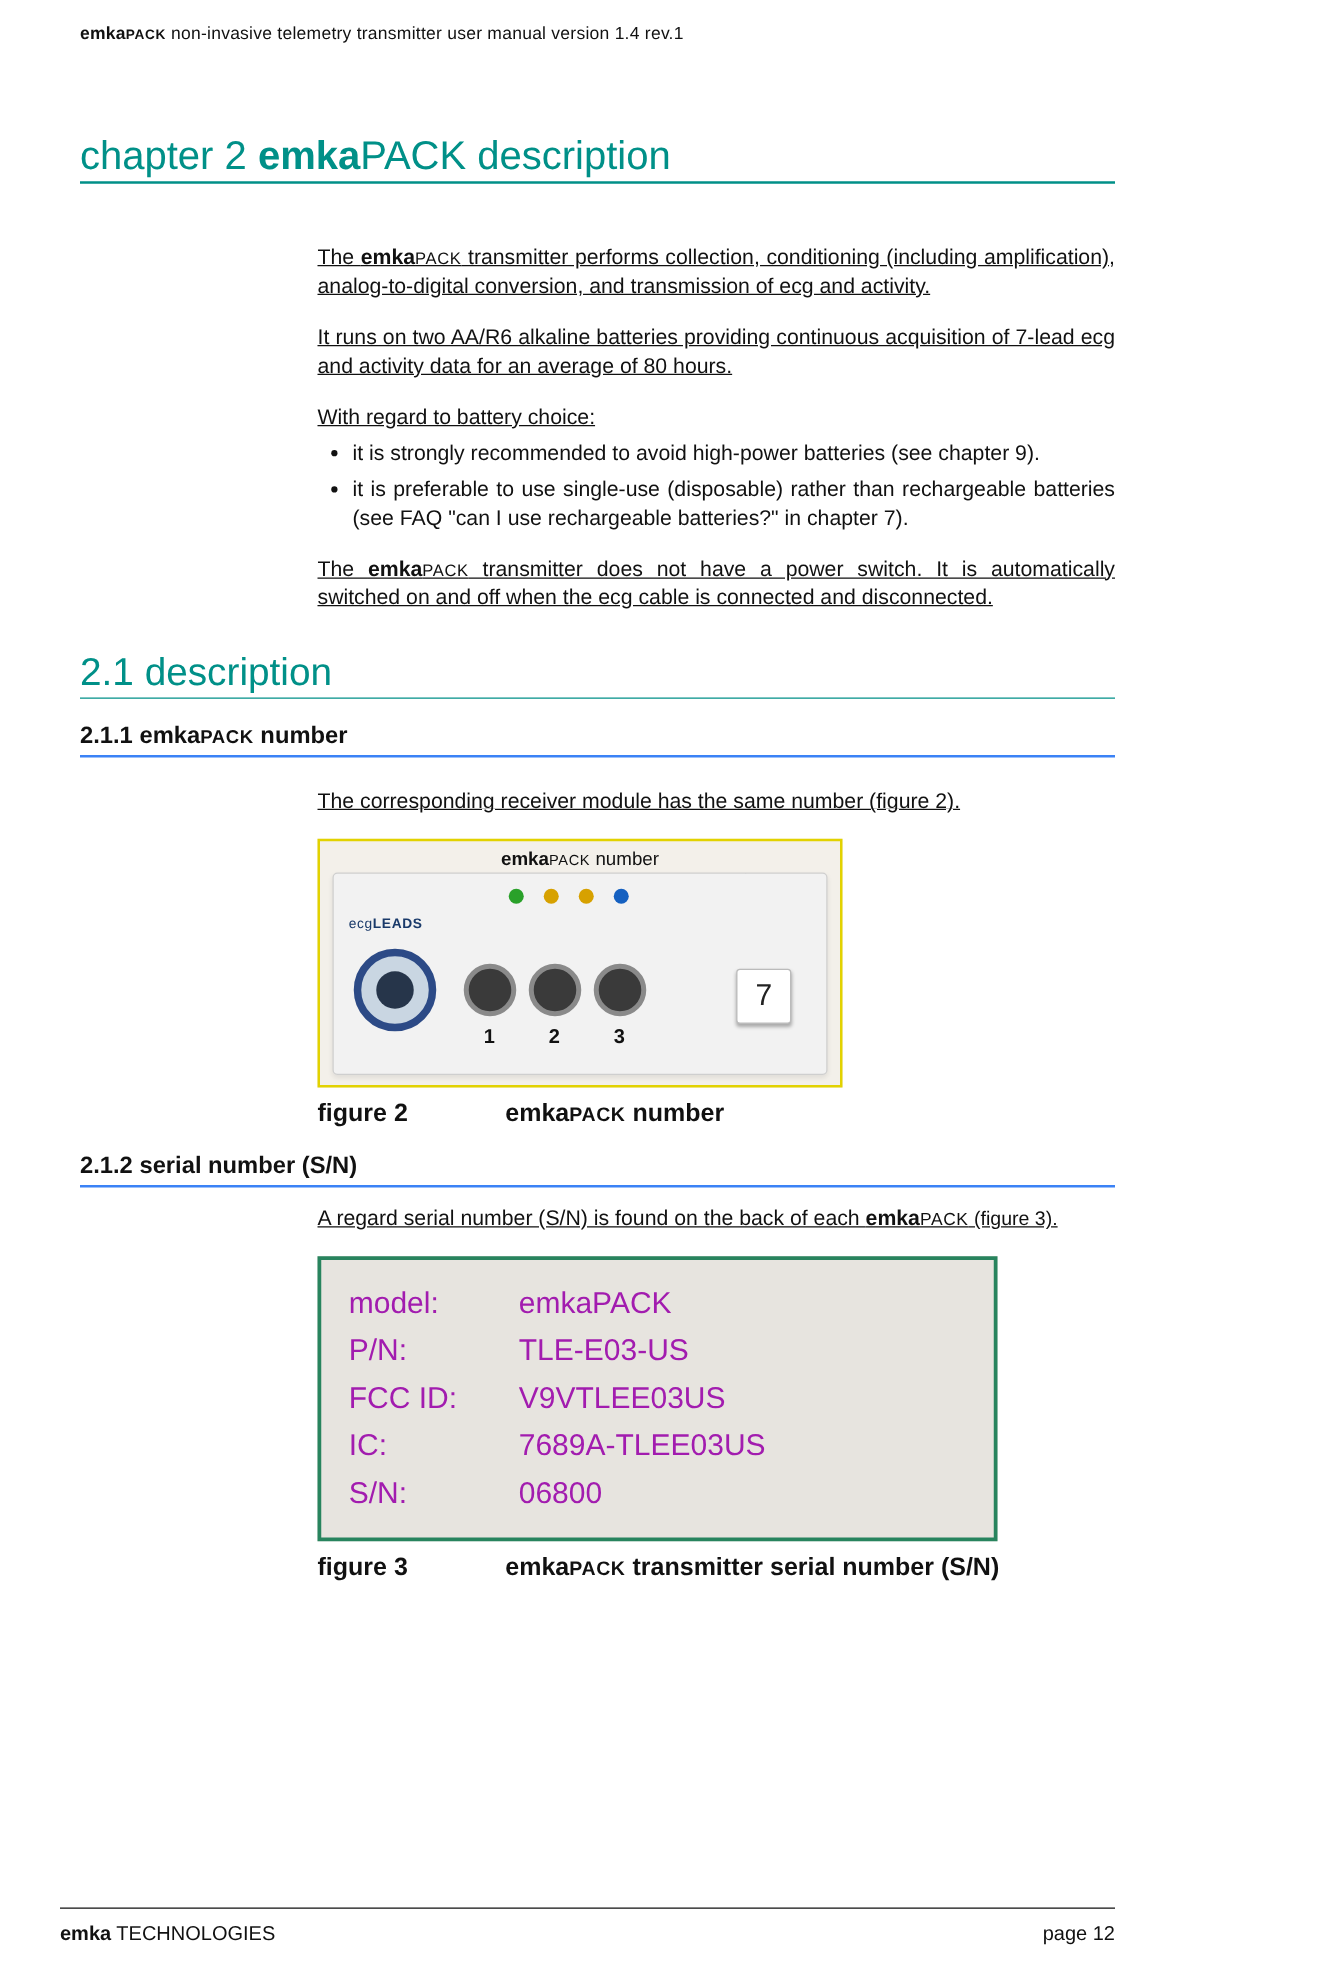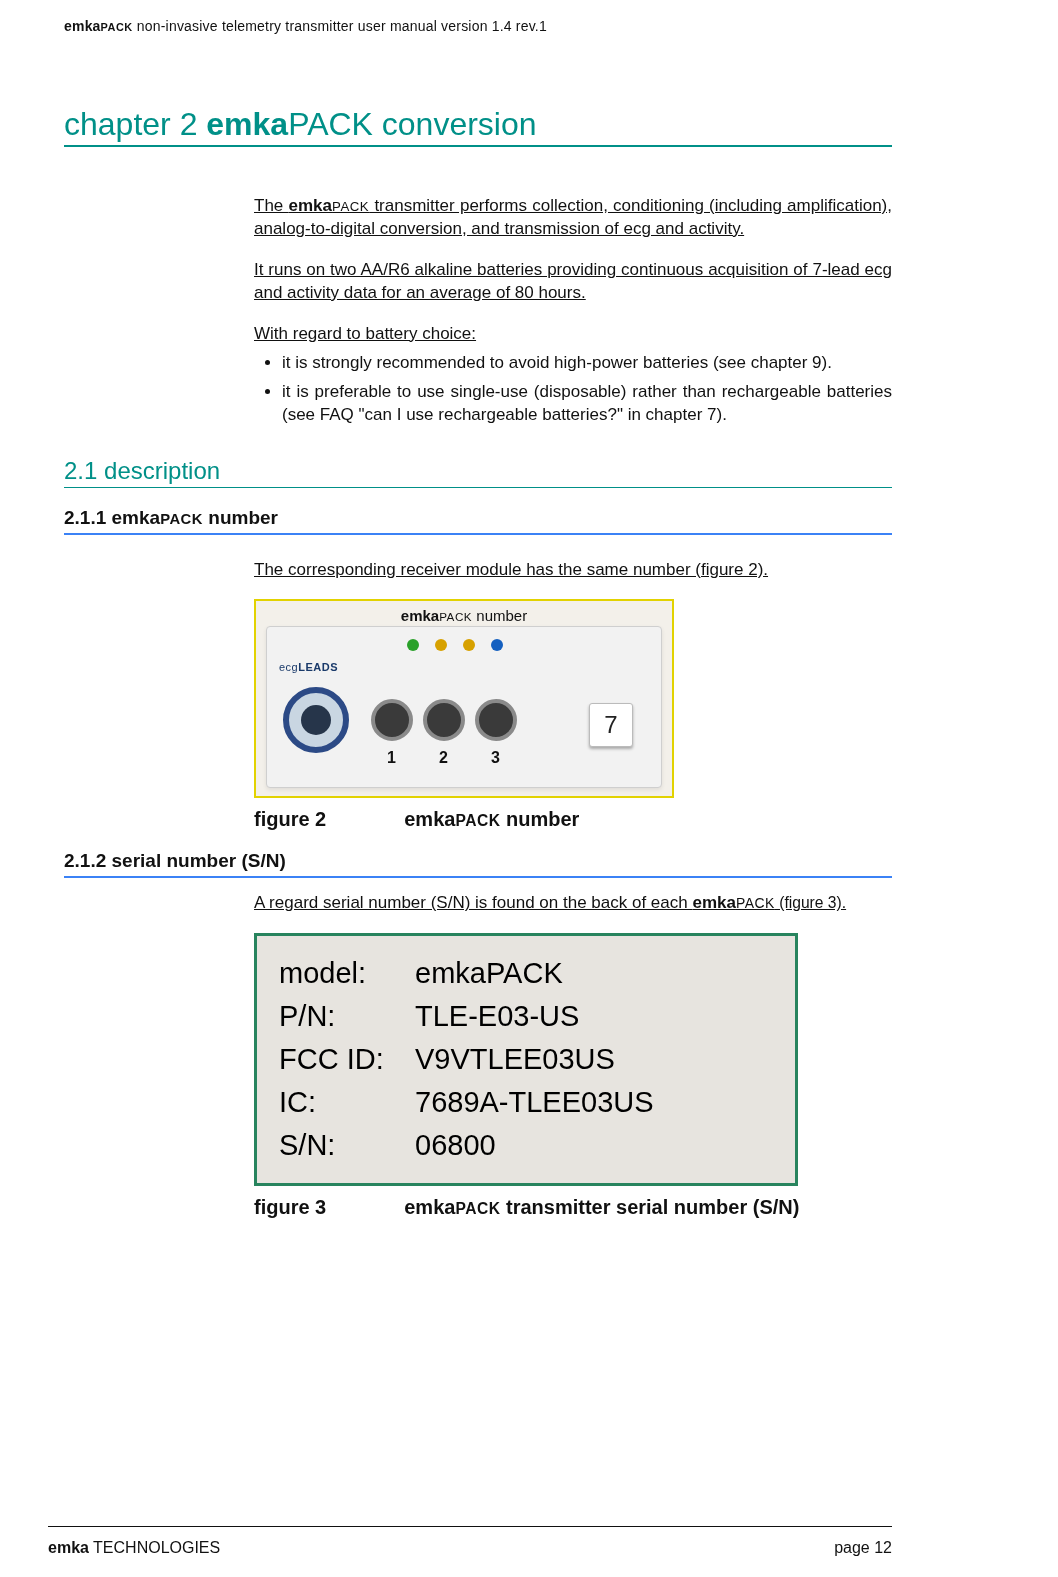--- a/index.html
+++ b/index.html
@@ -32,21 +32,21 @@
     margin: 72px 0 0 0;
     padding-bottom: 2px;
     border-bottom: 2px solid #009088;
   }
   h1.chapter .brand-bold { font-weight: 700; }
   h1.chapter .brand-light { font-weight: 400; }
 
   h2.section {
     color: #009088;
     font-weight: 400;
-    font-size: 24px;
+    font-size: 31px;
     margin: 30px 0 6px 0;
     padding-bottom: 2px;
     border-bottom: 1.5px solid #009088;
   }
 
   h3.subsection {
     font-size: 19px;
     font-weight: 700;
     margin: 19px 0 4px 0;
     padding-bottom: 4px;
@@ -132,21 +132,21 @@
     box-shadow: 0 2px 3px rgba(0,0,0,0.3);
   }
 
   
   .fig3 {
     width: 544px; border: 3px solid #28845e; background:#e7e4df;
     padding: 16px 18px; box-sizing:border-box;
     font-family: Arial, sans-serif;
   }
   .fig3 table { border-collapse: collapse; width:100%; }
-  .fig3 td { font-size: 29px; color:#000000; padding: 5px 4px; }
+  .fig3 td { font-size: 24px; color:#a21caf; padding: 5px 4px; }
   .fig3 td.k { width: 128px; }
 
   .footer-rule {
     position:absolute; left:48px; right:48px; bottom:50px;
     border-top: 1px solid #111;
   }
   .footer {
     position:absolute; left:48px; right:48px; bottom:20px;
     display:flex; justify-content:space-between;
     font-size:16px;
@@ -156,33 +156,36 @@
 </head>
 <body>
 
 <div class="page">
 
   <div class="doc-header">
     <span class="bold">emka</span><span class="bold sc">PACK</span><span> non-invasive telemetry transmitter user manual version 1.4 rev.1</span>
   </div>
 
   <h1 class="chapter">
-    <span>chapter 2 </span><span class="brand-bold">emka</span><span class="brand-light">PACK</span><span> conversion</span>
+    <span>chapter 2 </span><span class="brand-bold">emka</span><span class="brand-light">PACK</span><span> description</span>
   </h1>
 
   <div class="body-col" style="margin-top:48px;">
     <p style="text-align:justify;">
       <span>The </span><b>emka</b><span class="sc">PACK</span><span> transmitter performs collection, conditioning (including amplification), analog-to-digital conversion, and transmission of ecg and activity.</span>
     </p>
     <p>It runs on two AA/R6 alkaline batteries providing continuous acquisition of 7-lead ecg and activity data for an average of 80 hours.</p>
     <p class="tight">With regard to battery choice:</p>
     <ul>
       <li>it is strongly recommended to avoid high-power batteries  (see chapter 9).</li>
       <li>it is preferable to use single-use (disposable) rather than rechargeable batteries (see FAQ "can I use rechargeable batteries?" in chapter 7).</li>
     </ul>
+    <p>
+      <span>The </span><b>emka</b><span class="sc">PACK</span><span> transmitter does not have a power switch. It is automatically switched on and off when the ecg cable is connected and disconnected.</span>
+    </p>
   </div>
 
   <h2 class="section">2.1 description</h2>
 
   <h3 class="subsection">
     <span>2.1.1 emka</span><span class="sc">PACK</span><span> number</span>
   </h3>
 
   <div class="body-col" style="margin-top:24px;">
     <p>The corresponding receiver module has the same number (figure 2).</p>

